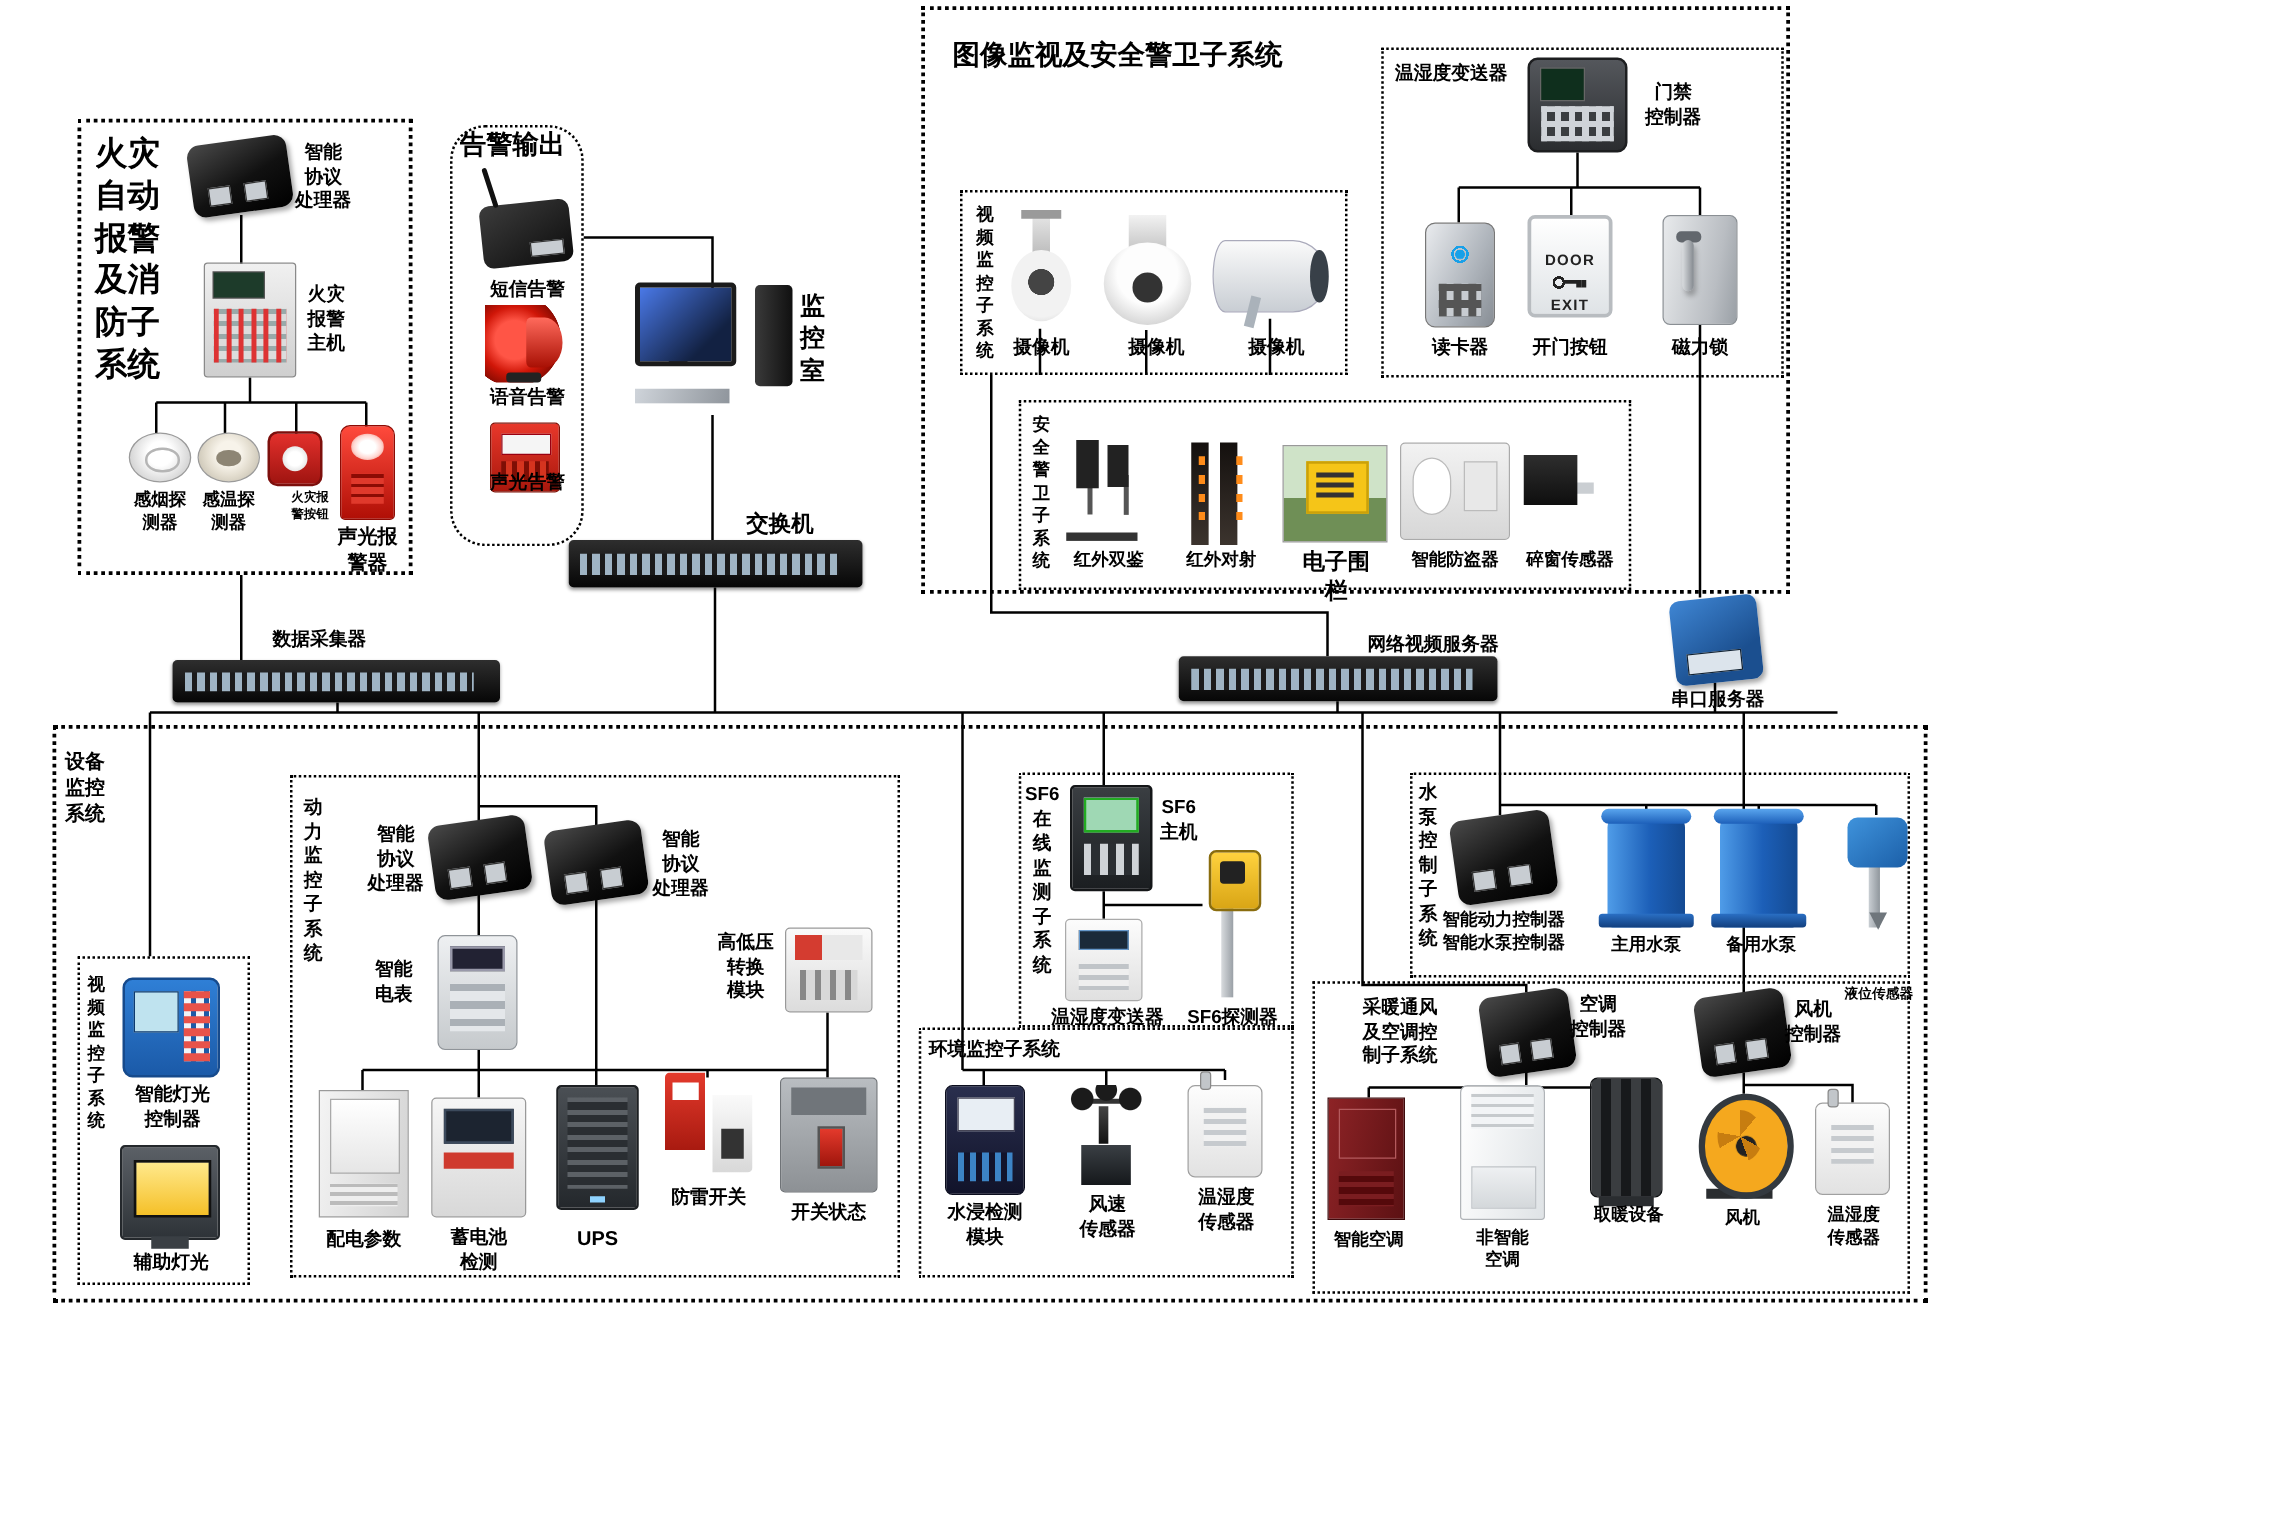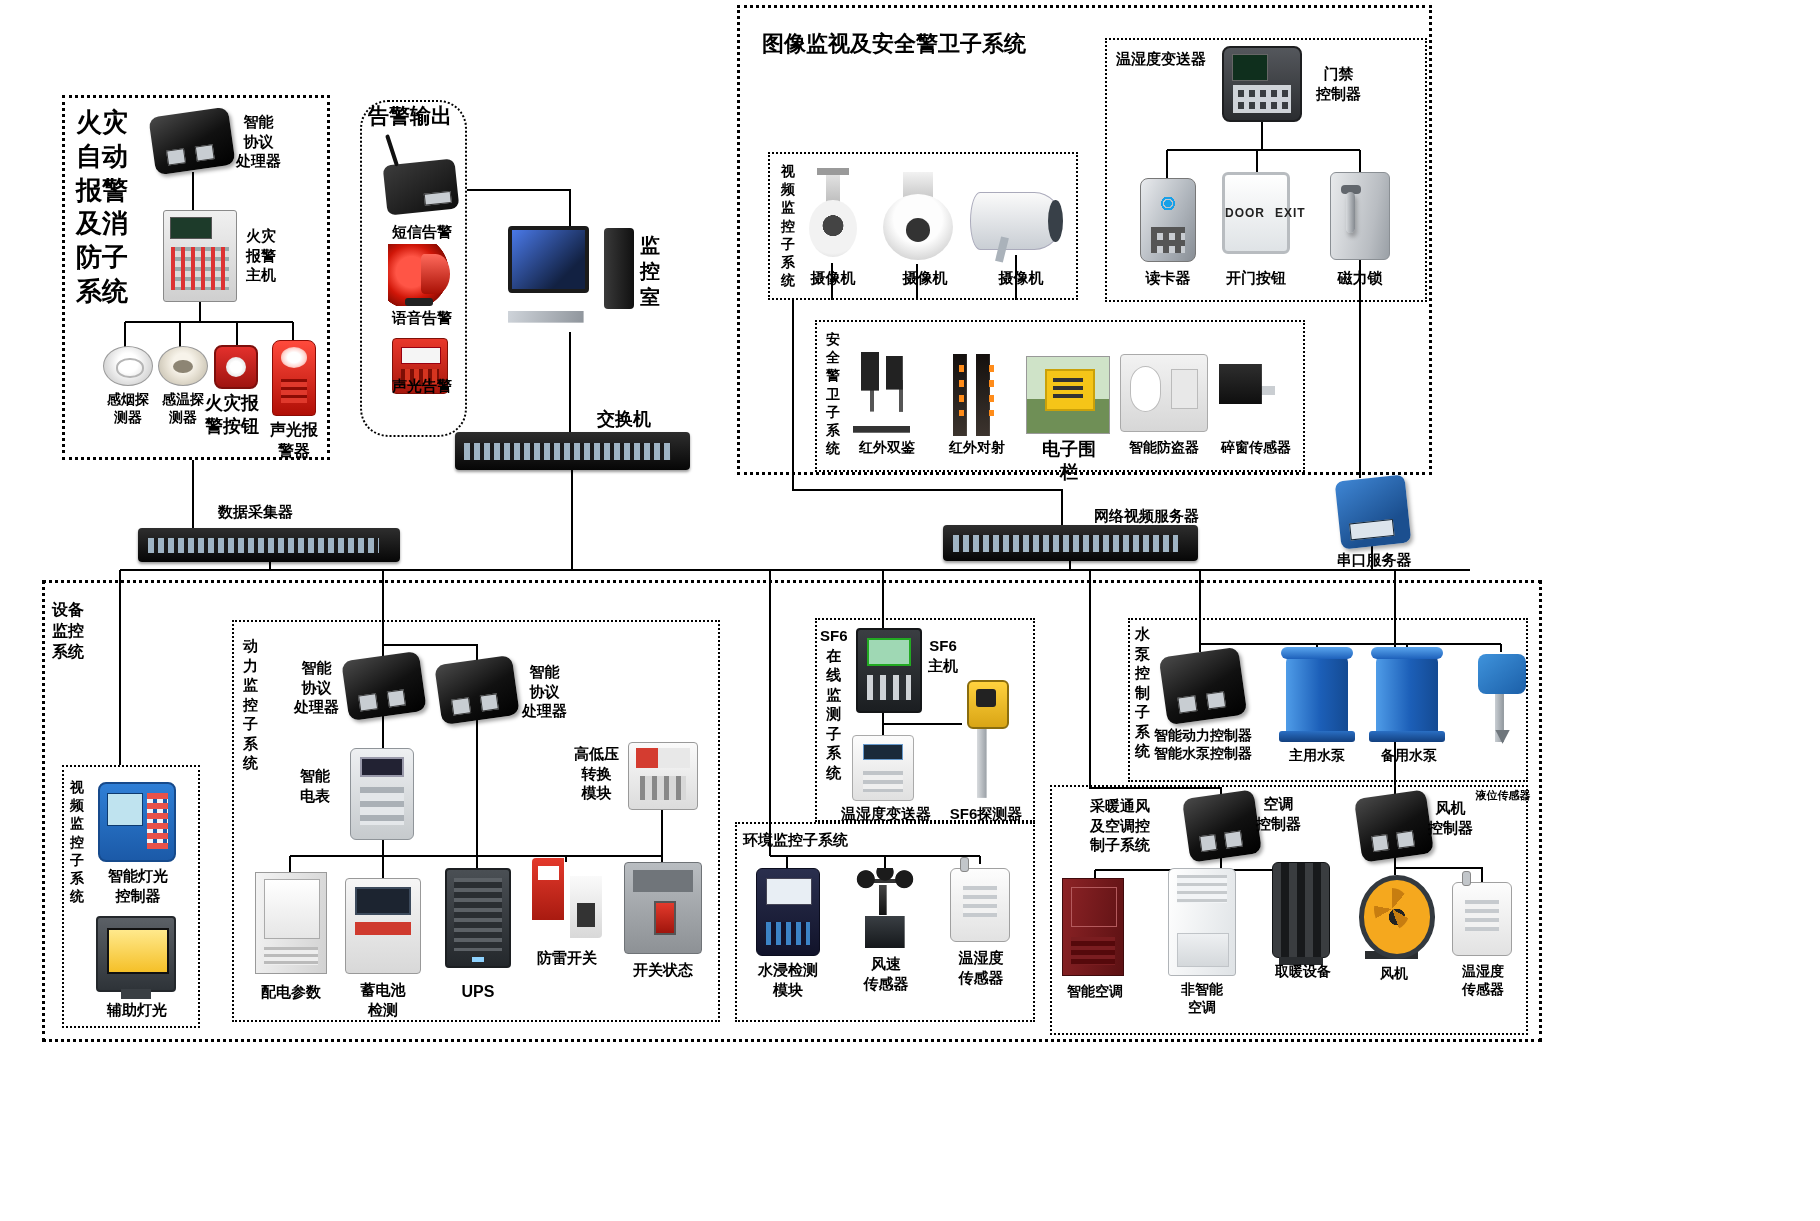--- a/index.html
+++ b/index.html
@@ -50,21 +50,21 @@
 .d-ptz::after{content:"";position:absolute;left:34%;top:50%;width:32%;height:26%;border-radius:50%;background:#333}
 .d-bullet{background:linear-gradient(#fafafa,#c9ced4);border-radius:10px 30% 30% 10px/50%;border:1px solid #aab}
 .d-bullet::before{content:"";position:absolute;right:-2%;top:12%;width:16%;height:76%;border-radius:50%;background:#384048}
 .d-bullet::after{content:"";position:absolute;left:30%;bottom:-22%;width:9%;height:44%;background:#aab2ba;transform:rotate(14deg)}
 .d-access{background:linear-gradient(#54575c,#2b2d30);border-radius:8px;border:2px solid #1d1e20}
 .d-access::before{content:"";position:absolute;left:12%;top:10%;width:45%;height:34%;background:#0f2f1d;box-shadow:0 0 0 1px #666}
 .d-access::after{content:"";position:absolute;left:12%;top:52%;width:76%;height:38%;background:repeating-linear-gradient(90deg,#cfd3d8 0 5px,transparent 5px 11px),repeating-linear-gradient(#cfd3d8 0 5px,#3a3d40 5px 12px)}
 .d-reader{background:linear-gradient(115deg,#e9ebee,#aeb4bb 60%,#888e95);border-radius:8px;border:1px solid #777}
 .d-reader::before{content:"";position:absolute;left:22%;top:12%;width:56%;height:36%;border-radius:50%;background:radial-gradient(circle,#18a0e8 0 18%,transparent 19%),repeating-radial-gradient(circle at 50% 50%,transparent 0 5px,#18a0e8 5px 7px,transparent 7px 12px)}
 .d-reader::after{content:"";position:absolute;left:18%;bottom:10%;width:64%;height:32%;background:repeating-linear-gradient(90deg,#555 0 6px,transparent 6px 12px),repeating-linear-gradient(#555 0 6px,#c8ccd1 6px 13px)}
-.d-exit{background:linear-gradient(#ffffff,#dfe3e6);border:3px solid #b8bcc0;border-radius:6px;display:flex;flex-direction:row;align-items:center;justify-content:space-between;gap:5px}
+.d-exit{background:linear-gradient(#ffffff,#dfe3e6);border:3px solid #b8bcc0;border-radius:6px;display:flex;flex-direction:column;align-items:center;justify-content:flex-end;gap:5px}
 .door-word{font:700 12px "Liberation Sans",sans-serif;color:#222;letter-spacing:1px}
 .key-ico{width:28px;height:12px;background:radial-gradient(circle at 18% 50%,transparent 0 3px,#222 3px 5px,transparent 5px),linear-gradient(#222,#222) 58% 42%/42% 3px,linear-gradient(#222,#222) 80% 70%/4px 6px,linear-gradient(#222,#222) 94% 70%/4px 6px;background-repeat:no-repeat}
 .d-lock{background:linear-gradient(100deg,#e8eaec,#b9bdc2 70%,#9aa0a6);border-radius:6px;border:1px solid #8a8f94}
 .d-lock::before{content:"";position:absolute;left:18%;top:14%;width:34%;height:10%;border-radius:4px;background:#62676d}
 .d-lock::after{content:"";position:absolute;left:26%;top:22%;width:15%;height:48%;border-radius:8px;background:linear-gradient(90deg,#d8dbde,#84898f);box-shadow:2px 4px 4px rgba(0,0,0,.25)}
 .d-irdual{background:linear-gradient(#222,#222) 18% 0/26% 46% no-repeat,linear-gradient(#222,#222) 64% 8%/24% 40% no-repeat,linear-gradient(#555,#555) 28% 52%/6% 40% no-repeat,linear-gradient(#555,#555) 72% 54%/6% 38% no-repeat,linear-gradient(#333,#333) 10% 96%/82% 8% no-repeat;background-repeat:no-repeat}
 .d-irbeam{background:linear-gradient(#14100e,#3c342e) 12% 0/24% 100% no-repeat,linear-gradient(#14100e,#3c342e) 64% 0/24% 100% no-repeat;background-repeat:no-repeat}
 .d-irbeam::before,.d-irbeam::after{content:"";position:absolute;top:14%;width:9%;height:62%;background:repeating-linear-gradient(#ff8c1a 0 7px,transparent 7px 15px)}
 .d-irbeam::before{left:19%}.d-irbeam::after{left:71%}
 .d-fence{background:linear-gradient(#cfe3c8 0 55%,#6f8f56 55% 100%);border:1px solid #999}
@@ -187,21 +187,21 @@
   <div class="lbl" style="left:246px;top:226px">火灾
 报警
 主机</div>
   <div class="dev d-smoke" style="left:103px;top:346px;width:50px;height:40px"></div>
   <div class="lbl" style="left:98px;top:390px;width:60px;font-size:14px">感烟探
 测器</div>
   <div class="dev d-heat" style="left:158px;top:346px;width:50px;height:40px"></div>
   <div class="lbl" style="left:153px;top:390px;width:60px;font-size:14px">感温探
 测器</div>
   <div class="dev d-btnred" style="left:214px;top:345px;width:44px;height:44px"></div>
-  <div class="lbl" style="left:202px;top:392px;width:60px;font-size:18px">火灾报
+  <div class="lbl" style="left:218px;top:392px;width:60px;font-size:10px">火灾报
 警按钮</div>
   <div class="dev d-sounder" style="left:272px;top:340px;width:44px;height:76px"></div>
   <div class="lbl" style="left:264px;top:420px;width:60px;font-size:16px">声光报
 警器</div>
 
   <div class="lbl" style="left:368px;top:102px;font-size:21px">告警输出</div>
   <div class="dev d-sms" style="left:385px;top:162px;width:72px;height:50px"></div>
   <div class="lbl" style="left:384px;top:222px;width:76px">短信告警</div>
   <div class="dev d-voice" style="left:388px;top:244px;width:62px;height:62px"></div>
   <div class="lbl" style="left:384px;top:308px;width:76px">语音告警</div>

